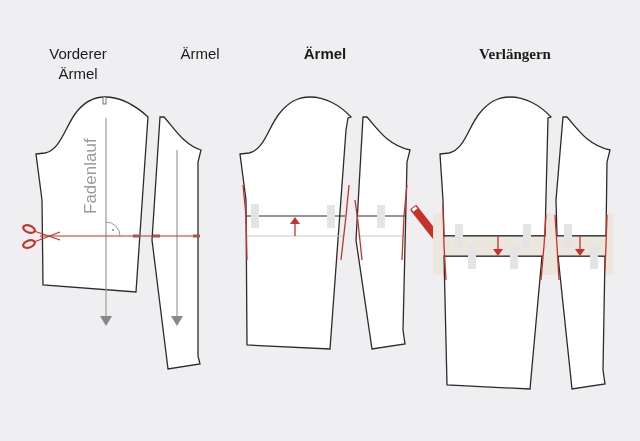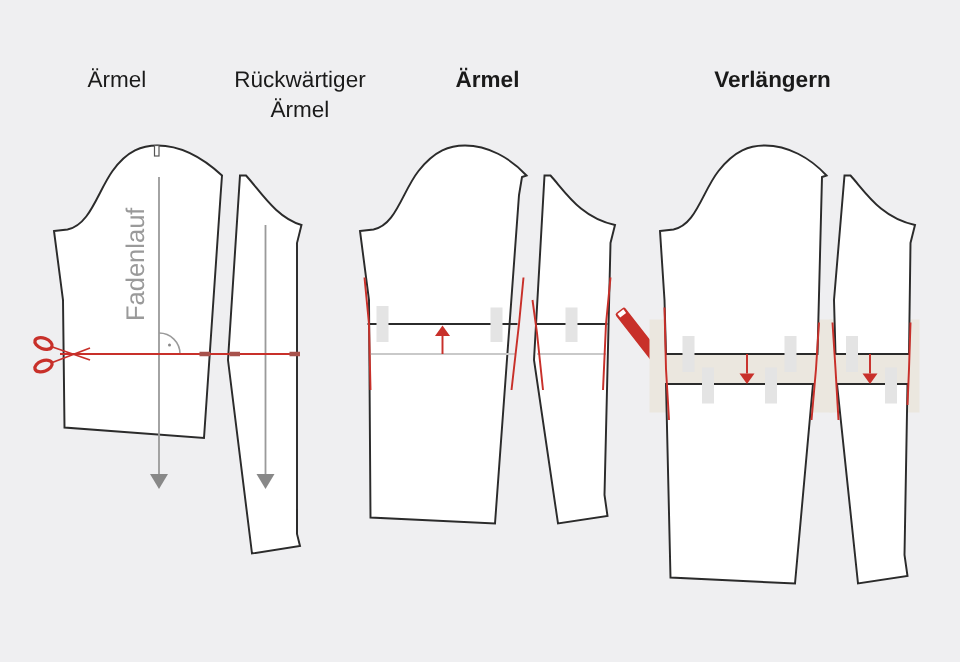--- a/index.html
+++ b/index.html
@@ -6,28 +6,28 @@
   body { width:640px; height:441px; position:relative; overflow:hidden; font-family:"Liberation Sans", "DejaVu Sans", sans-serif; }
   svg { position:absolute; left:0; top:0; }
   .title { position:absolute; font-size:15px; color:#1a1a1a; text-align:center; line-height:20px; }
   .bold { font-weight:bold; }
   .vert-label { position:absolute; color:#9a9a9a; font-size:17px; transform:rotate(-90deg); transform-origin:left top; white-space:nowrap; }
 </style>
 </head>
 <body>
 
 <div class="title" style="left:28px; top:44px; width:100px;">
+  <div>Vorderer</div>
   <div>Ärmel</div>
 </div>
 <div class="title" style="left:135px; top:44px; width:130px;">
-  <div>Rückwärtiger</div>
   <div>Ärmel</div>
 </div>
 <div class="title bold" style="left:270px; top:44px; width:110px;">Ärmel</div>
-<div class="title bold" style="left:455px; top:44px; width:120px;">Verlängern</div>
+<div class="title bold" style="left:455px; top:44px; width:120px;font-family:Liberation Serif, serif;">Verlängern</div>
 
 <svg width="640" height="441" viewBox="0 0 640 441">
 
   <g>
 
     <path d="M36,154 L45,153 C60,150 65,128 75,114 C85,100 95,97 105,97 C120,97 135,105 148,117 L148,117 L147,131 L136,292 L43,285 L42,200 Z" fill="#fff" stroke="#2b2b2b" stroke-width="1.3"></path>
 
     <rect x="103" y="97" width="3" height="7" fill="#fff" stroke="#555" stroke-width="0.8"></rect>
 
     <path d="M160,117 L164,117 C174,128 184,145 201,150 L198,162 L198,356 L200,364 L168,369 L152,240 Z" fill="#fff" stroke="#2b2b2b" stroke-width="1.3"></path>

